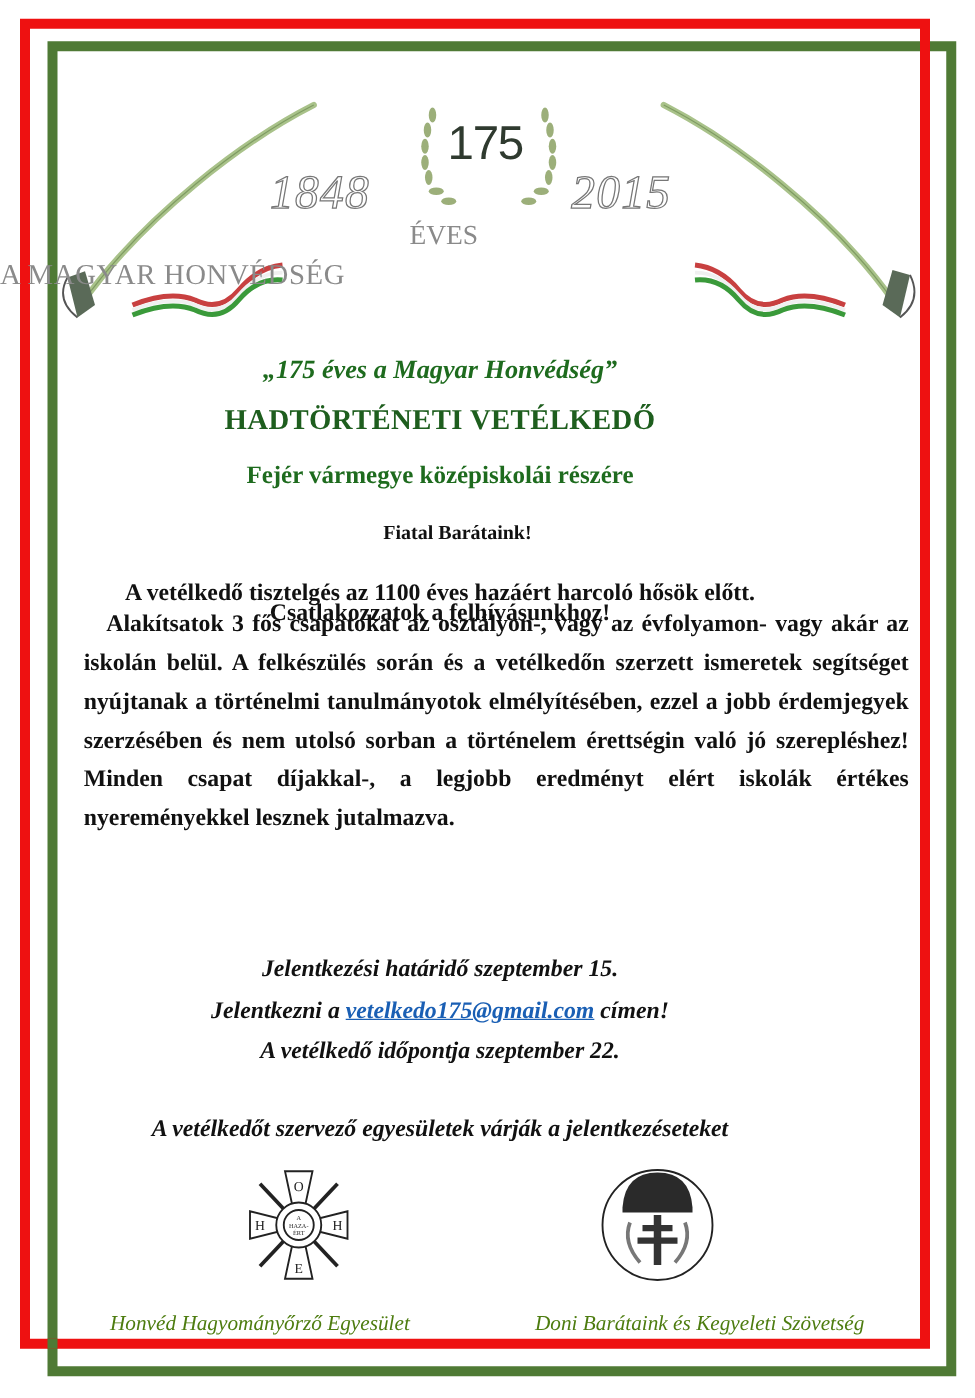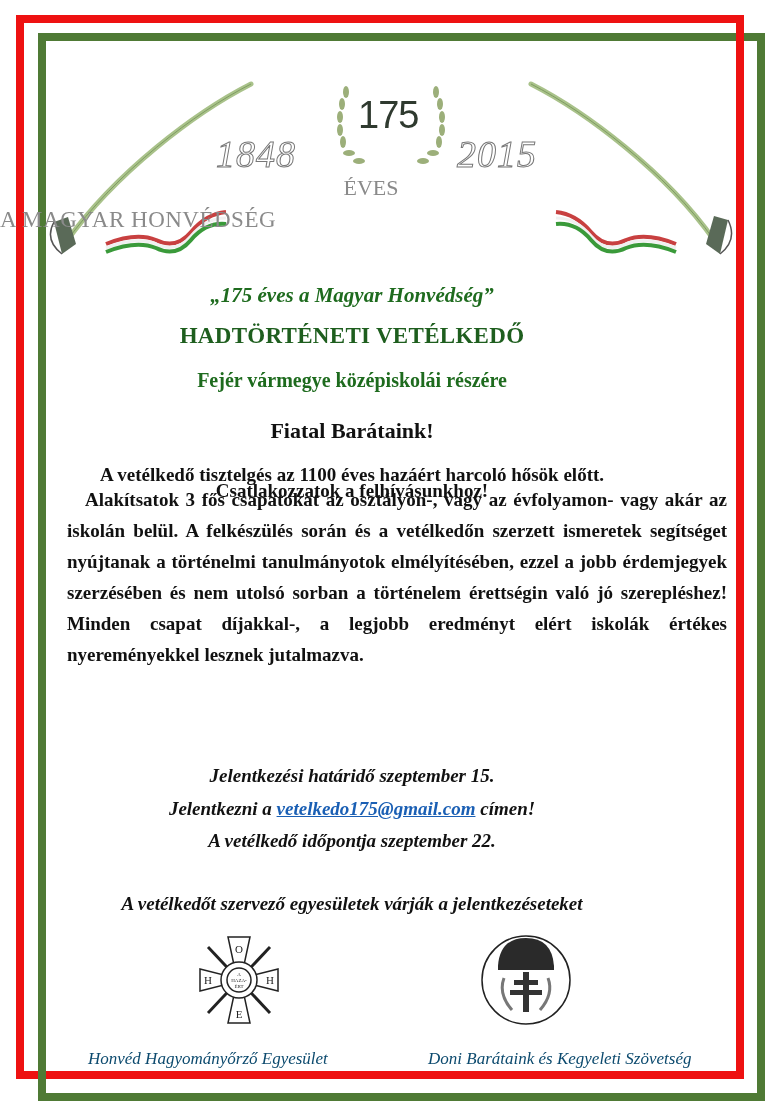--- a/index.html
+++ b/index.html
@@ -13,45 +13,45 @@
   .overlap-green { position: absolute; left: 38px; top: 1071px; width: 8px; height: 8px; background: #4f7a35; }
 
   .emblem { position: absolute; left: 46px; top: 72px; width: 690px; height: 200px; }
   .emblem svg { position: absolute; left: 0; top: 0; }
   .year { position: absolute; top: 132px; font-style: italic; font-size: 38px; color: #ffffff;
     -webkit-text-stroke: 1px #777; letter-spacing: 1px; }
   .year-left { left: 216px; }
   .year-right { left: 457px; }
   .num175 { position: absolute; left: 358px; top: 94px; font-family: "Liberation Sans", sans-serif;
     font-size: 38px; color: #2f3a2f; letter-spacing: -1px; }
-  .eves { position: absolute; left: 16px; width: 710px; top: 175px; text-align: center; font-size: 22px; color: #8a8a8a; }
+  .eves { position: absolute; left: 0; width: 710px; top: 175px; text-align: center; font-size: 22px; color: #8a8a8a; }
   .honvedseg { position: absolute; left: 0; width: 780px; top: 207px; text-align: left; font-size: 23px; color: #8a8a8a; letter-spacing: 0.5px; }
 
   .center { position: absolute; left: 0; width: 704px; text-align: center; }
   .subtitle { top: 283px; font-style: italic; font-weight: bold; font-size: 21px; color: #1e6b1e; }
   .maintitle { top: 323px; font-weight: bold; font-size: 23px; color: #1e5e1e; letter-spacing: 0.3px; }
   .target { top: 369px; font-weight: bold; font-size: 20px; color: #1e6b1e; }
 
-  .greet { top: 418px; font-weight: bold; font-size: 22px; color: #111; }
+  .greet { top: 418px; font-weight: bold; font-size: 16px; color: #111; padding-left: 14px; }
   .line2 { top: 448px; font-weight: bold; font-size: 19px; color: #111; margin-top: 16px; }
   .line3 { top: 480px; font-weight: bold; font-size: 19px; color: #111; }
 
   .para { position: absolute; left: 67px; width: 660px; top: 484px; font-weight: bold; font-size: 19px;
     color: #111; line-height: 31px; text-align: justify; text-indent: 18px; }
 
   .deadline { top: 765px; font-style: italic; font-weight: bold; font-size: 19px; color: #111; }
   .email-line { top: 798px; font-style: italic; font-weight: bold; font-size: 19px; color: #111; }
   .email-line a { color: #1a5fb4; text-decoration: underline; }
   .date { top: 830px; font-style: italic; font-weight: bold; font-size: 19px; color: #111; }
   .organizers { top: 893px; font-style: italic; font-weight: bold; font-size: 19px; color: #111; }
 
   .logo { position: absolute; }
   .logo-left { left: 198px; top: 935px; }
   .logo-right { left: 476px; top: 928px; }
-  .org-name { position: absolute; top: 1049px; font-style: italic; font-size: 17px; color: #0c4a6e; }
+  .org-name { position: absolute; top: 1049px; font-style: italic; font-size: 17px; color: #4d7c0f; }
   .org-left { left: 88px; }
   .org-right { left: 428px; }
 </style>
 </head>
 <body>
 
 <div class="frame frame-green"></div>
 <div class="frame frame-red"></div>
 <div class="overlap-green"></div>
 

